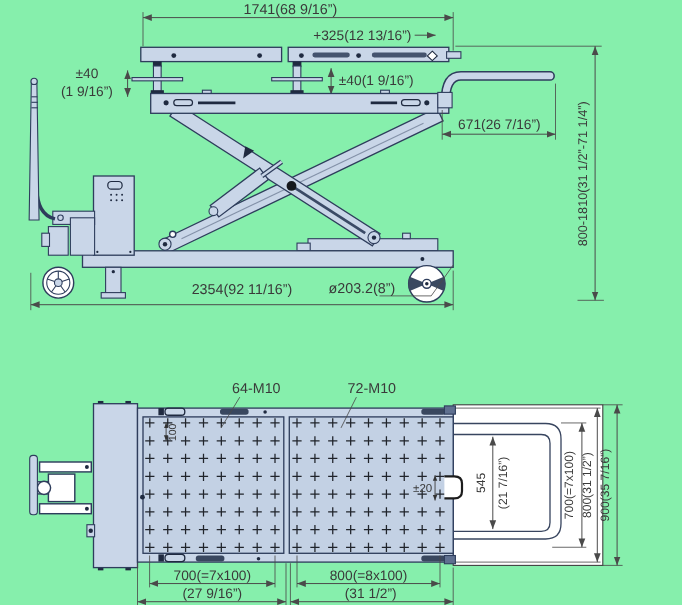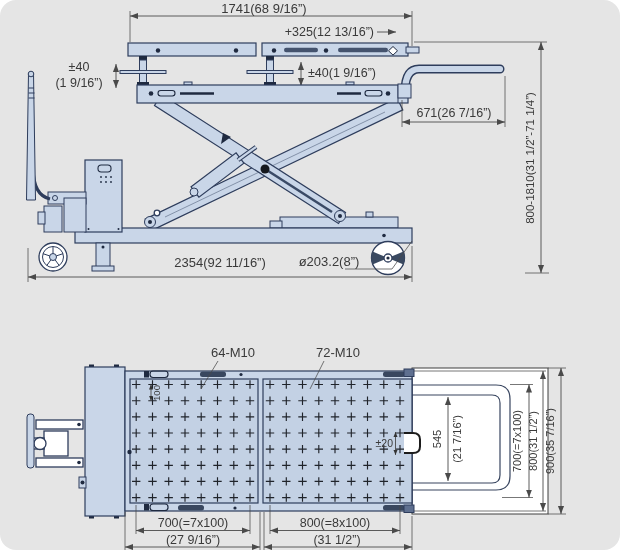--- a/index.html
+++ b/index.html
@@ -1,17 +1,17 @@
 <!DOCTYPE html>
 <html style="--body: #c9d6e8; --outline: #2e3d5c; --dark: #1f2a40; --dimc: #4a4a4a; --txt: #3a3a3a;"><head>
 <meta charset="utf-8">
 <style>
   html,body{margin:0;padding:0;background:#fff;}
-  .stage{position:relative;width:620px;height:550px;background:#e5e5e5;overflow:hidden;
-         font-family:"Liberation Sans",sans-serif;border-radius:16px;}
+  .stage{position:relative;width:620px;height:550px;background:#86efac;overflow:hidden;
+         font-family:"Liberation Sans",sans-serif;}
   svg text{fill:var(--txt);font-family:"Liberation Sans",sans-serif;}
   .pb {fill:var(--body);stroke:var(--outline);stroke-width:1.2;}
   .pbt{fill:var(--body);stroke:var(--outline);stroke-width:1;}
   .wh {fill:#fff;stroke:var(--outline);stroke-width:1.3;}
   .dk {fill:var(--dark);stroke:none;}
   .dim{stroke:var(--dimc);stroke-width:.9;fill:none;}
   .ext{stroke:var(--dimc);stroke-width:.75;fill:none;}
   .frame{fill:#fff;stroke:#3f3f3f;stroke-width:1;}
   .tube{fill:none;stroke:#38455f;stroke-width:1.2;}
   .thin{stroke:var(--outline);stroke-width:1;fill:none;}

